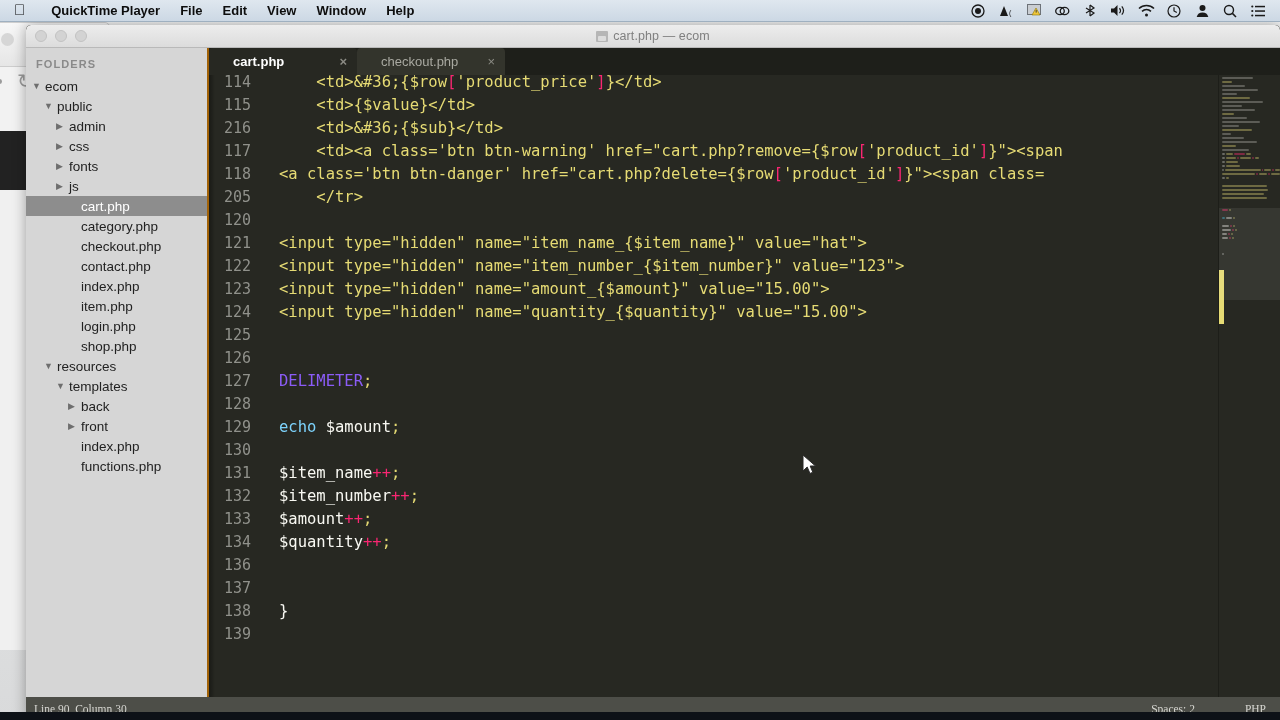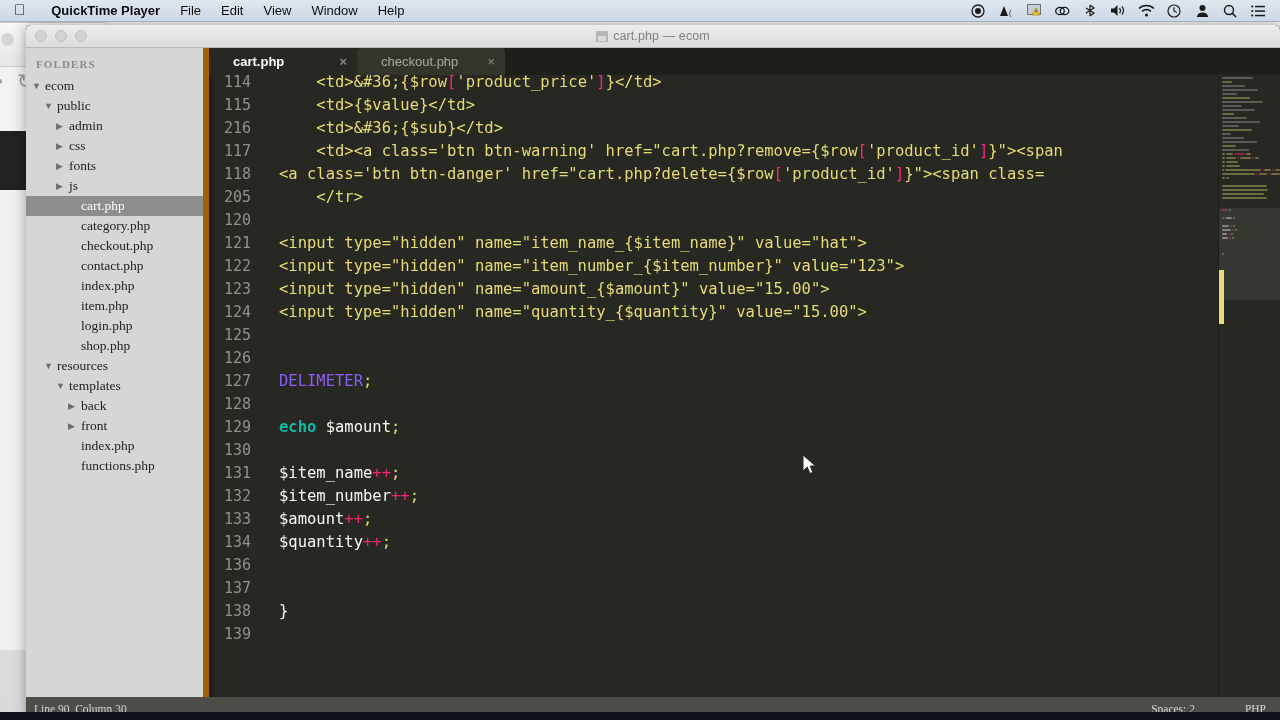--- a/index.html
+++ b/index.html
@@ -40,21 +40,21 @@
   
   #menubar {
     position:absolute; left:0; top:0; width:1280px; height:22px;
     background:linear-gradient(#dfe7ef,#ccd8e4);
     border-bottom:1px solid #9fb0c0;
     display:flex; align-items:center;
     font-size:13px; color:#0d0d0d;
     z-index:60;
   }
   #menubar .apple { margin:0 16px 0 14px; font-size:15px; line-height:15px; position:relative; top:-1px;}
-  #menubar .mi { padding:0 10px; white-space:nowrap; }
+  #menubar .mi { padding:0 10px; white-space:nowrap;font-weight:bold; }
   #menubar .mi.app { font-weight:bold; }
   #menubar .spacer { flex:1; }
   #menubar .status-icons { display:flex; align-items:center; gap:4px; padding-right:10px; }
   #menubar .si { width:24px; text-align:center; font-size:14px; color:#1a1a1a; line-height:14px;}
   #menubar .si svg { display:block; margin:0 auto; }
 
   
   #editor-window {
     position:absolute; left:26px; top:25px; width:1254px; height:695px;
     background:#272822;
@@ -84,23 +84,22 @@
     content:""; position:absolute; left:2px; top:5px; width:8px; height:5px;
     background:#dcdcdc; border-radius:1px;
   }
 
   #win-body { display:flex; height:672px; background:#272822; }
 
   
   #sidebar {
     width:183px; background:#d6d6d6; color:#2b2b2b;
     font-size:13px; padding-top:7px; flex:none;
-    border-right:6px solid #a16207;
+    border-right:2px solid #a16207;
     position:relative;
-    font-family:Liberation Serif, serif;
   }
   #sidebar .folders-hdr {
     font-size:11px; font-weight:bold; color:#8a8a8a; letter-spacing:1.1px;
     padding:3px 0 6px 10px;
   }
   .tree-row {
     height:20px; display:flex; align-items:center;
     font-size:13.5px; color:#222; white-space:nowrap;
     padding-right:4px;
   }
@@ -121,21 +120,21 @@
     font-size:15.5px;
     display:flex;
   }
   .ln {
     width:52px; flex:none; text-align:right; padding-right:10px;
     color:#90918b; font-size:15px;
   }
   .code { flex:1; color:#f8f8f2; padding-left:18px; }
   .tok-html { color:#e6db74; }
   .tok-brk  { color:#f92672; }
-  .tok-kw   { color:#14b8a6;font-weight:bold; }
+  .tok-kw   { color:#7dd3fc; }
   .tok-var  { color:#f8f8f2; }
   .tok-const{ color:#8b5cf6; }
   .tok-op   { color:#f92672; }
   .tok-punc { color:#e6db74; }
   .tok-plain{ color:#f8f8f2; }
 
   
   #minimap {
     position:absolute; right:0; top:0; width:62px; bottom:0;
     background:#272822; border-left:1px solid #1d1e19; overflow:hidden;

